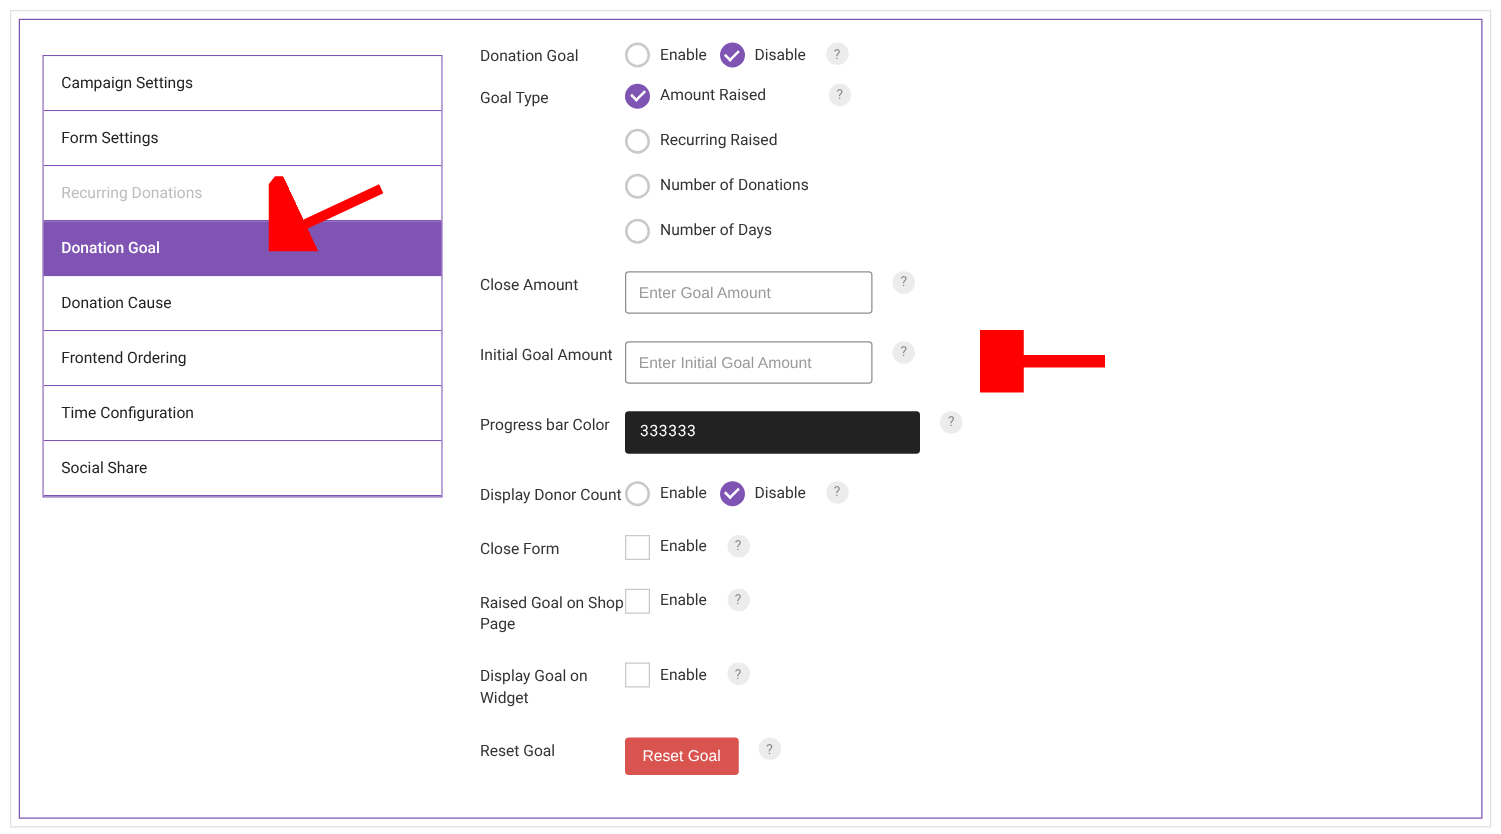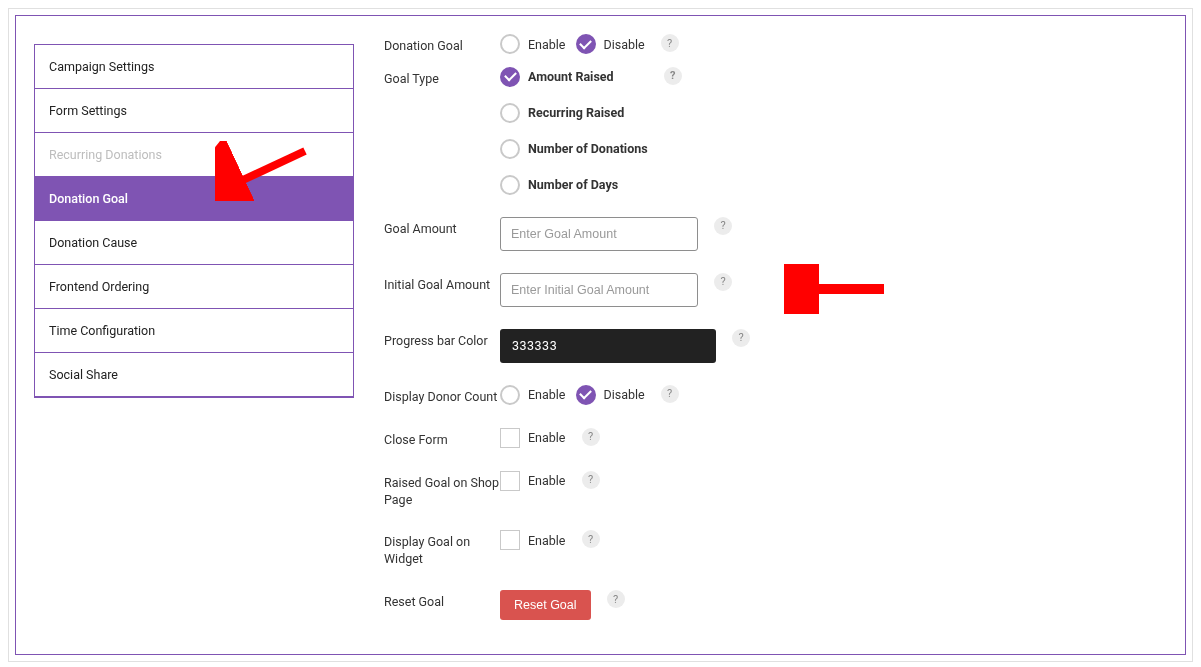--- a/index.html
+++ b/index.html
@@ -62,21 +62,21 @@
     font-size: 12.5px;
     color: #333;
     padding-top: 4px;
     line-height: 1.35;
   }
   .row-controls {
     display: flex;
     gap: 10px;
     flex-wrap: wrap;
   }
-  .stack { display:flex; flex-direction:column; gap:16px;font-weight:bold; }
+  .stack { display:flex; flex-direction:column; gap:16px; }
   .radio-opt, .check-opt {
     display: inline-flex;
     align-items: center;
     gap: 8px;
     font-size: 12.5px;
     color: #333;
     cursor: pointer;
   }
   .radio {
     width: 20px; height: 20px;
@@ -120,21 +120,21 @@
     width: 198px;
     height: 34px;
     border: 1px solid #8e8e8e;
     border-radius: 3px;
     padding: 0 10px;
     font-size: 12.5px;
     color: #333;
   }
   .text-input::placeholder { color: #9a9a9a; }
   .color-box {
-    width: 216px;
+    width: 236px;
     height: 34px;
     background: #222;
     border-radius: 3px;
     color: #fff;
     display: flex;
     align-items: center;
     padding: 0 12px;
     font-size: 12.5px;
     letter-spacing: 0.5px;
   }
@@ -215,21 +215,21 @@
           <span>Number of Donations</span>
         </span>
         <span class="radio-opt">
           <span class="radio"></span>
           <span>Number of Days</span>
         </span>
       </div>
     </div>
 
     <div class="row" style="margin-top:8px;">
-      <div class="row-label">Goal Amount</div>
+      <div class="row-label">Close Amount</div>
       <div class="row-controls">
         <input class="text-input" type="text" placeholder="Enter Goal Amount" style="">
         <span class="help">?</span>
       </div>
     </div>
 
     <div class="row">
       <div class="row-label">Initial Goal Amount</div>
       <div class="row-controls">
         <input class="text-input" type="text" placeholder="Enter Initial Goal Amount" style="">

